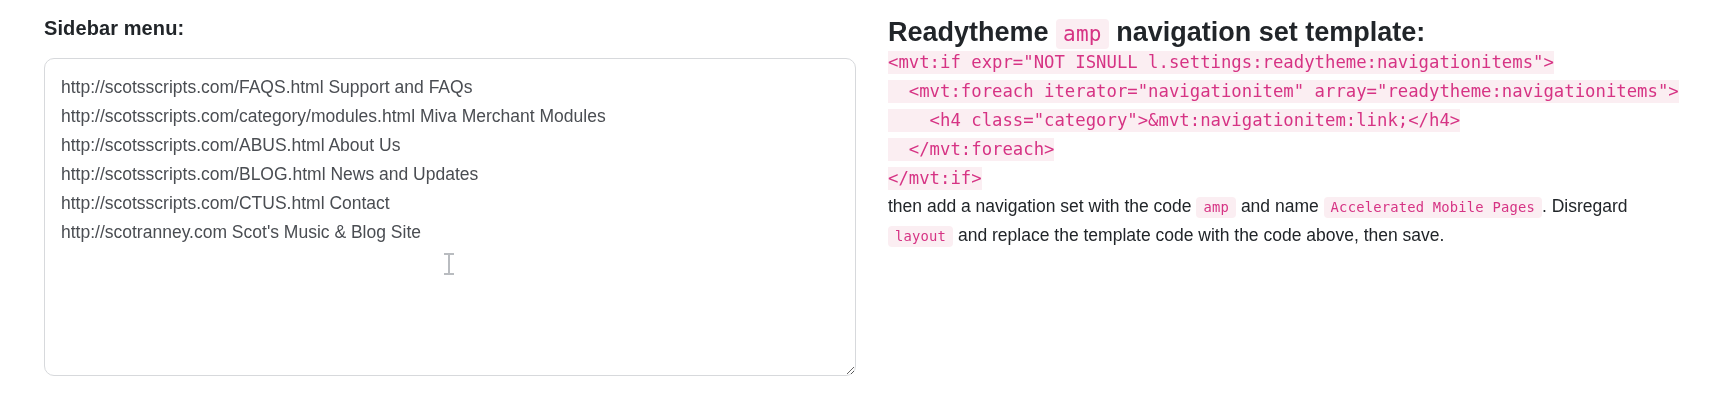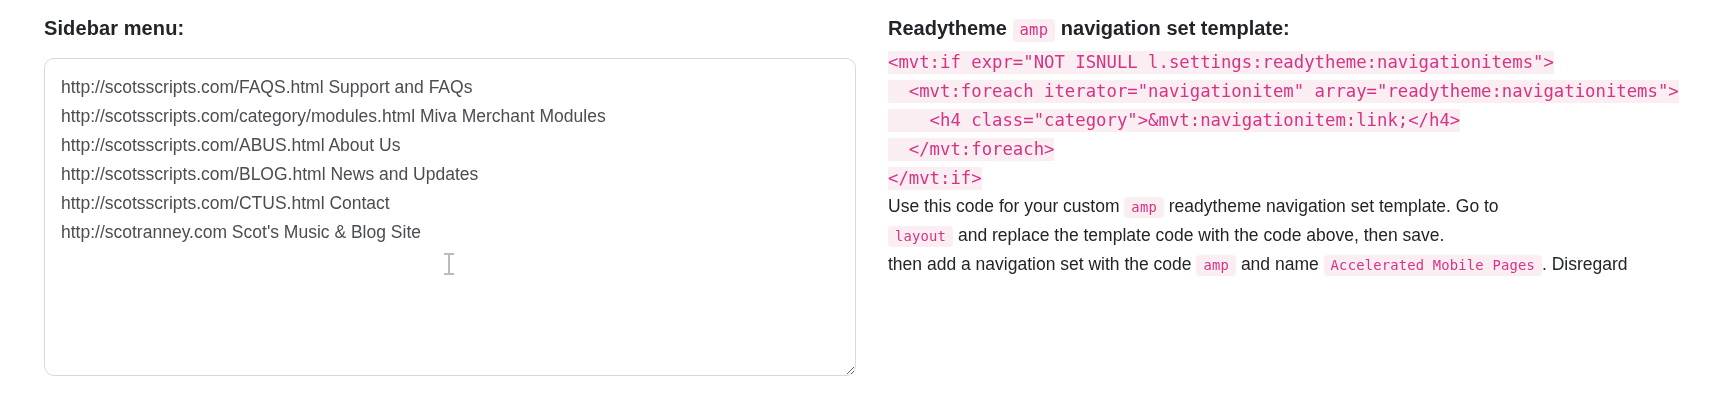--- a/index.html
+++ b/index.html
@@ -92,21 +92,21 @@
 
   
   .right-col {
     position: absolute;
     left: 888px;
     top: 0px;
     width: 812px;
   }
 
   .right-heading {
-    font-size: 20px;
+    font-size: 27px;
     font-weight: bold;
     color: #212529;
     line-height: 1.2;
     margin: 0;
     padding-top: 16px;
     white-space: nowrap;
   }
 
   code.inline {
     font-family: "DejaVu Sans Mono", "Liberation Mono", monospace;
@@ -186,19 +186,18 @@
 
     <pre class="code-block">
         <code class="code-line"><span>&lt;mvt:if expr="NOT ISNULL l.settings:readytheme:navigationitems"&gt;</span></code>
         <code class="code-line"><span>  &lt;mvt:foreach iterator="navigationitem" array="readytheme:navigationitems"&gt;</span></code>
         <code class="code-line"><span>    &lt;h4 class="category"&gt;&amp;mvt:navigationitem:link;&lt;/h4&gt;</span></code>
         <code class="code-line"><span>  &lt;/mvt:foreach&gt;</span></code>
         <code class="code-line"><span>&lt;/mvt:if&gt;</span></code>
       </pre>
 
     <div class="prose">
-      <span class="ln"><span>Use this code for your custom</span> <code class="inline">amp</code> <span>readytheme navigation set template. Go to</span></span>
+      <span class="ln"><span>then add a navigation set with the code</span> <code class="inline">amp</code> <span>and name</span> <code class="inline">Accelerated Mobile Pages</code><span>. Disregard</span></span>
       <span class="ln"><code class="inline">layout</code> <span>and replace the template code with the code above, then save.</span></span>
-      <span class="ln"><span>then add a navigation set with the code</span> <code class="inline">amp</code> <span>and name</span> <code class="inline">Accelerated Mobile Pages</code><span>. Disregard</span></span>
     </div>
 
   </div>
 </div>
 
 </body></html>

